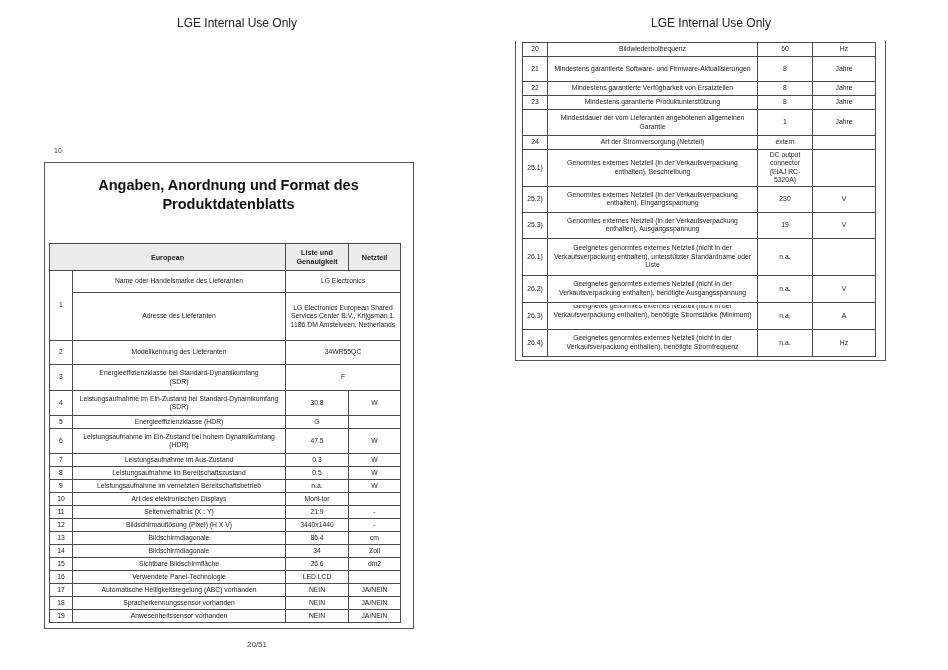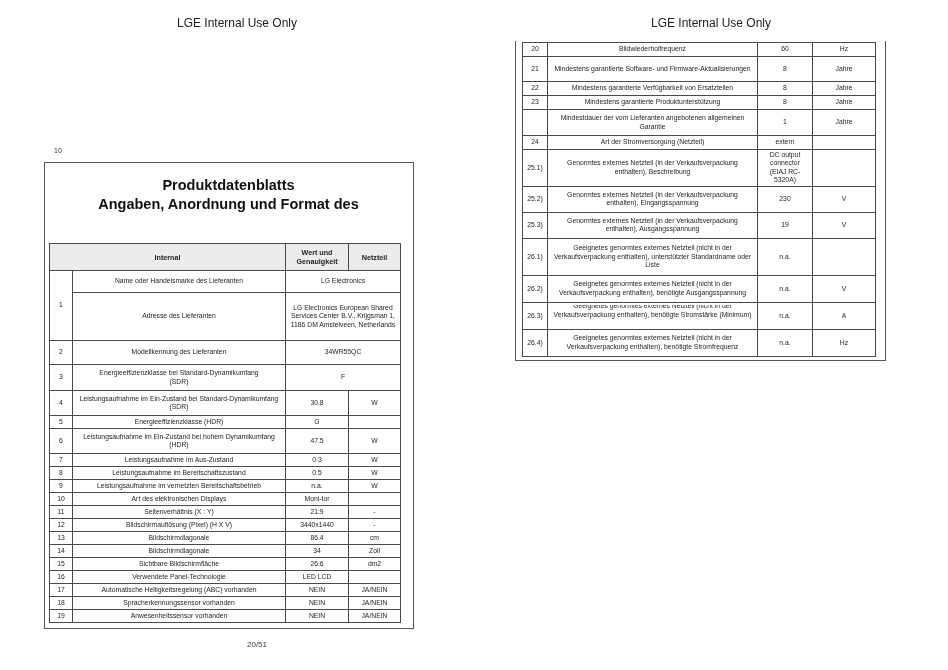--- a/index.html
+++ b/index.html
@@ -35,35 +35,35 @@
 </style>
 </head>
 <body>
 
 <div id="canvas">
 
   <div class="pg-header" style="left:0">LGE Internal Use Only</div>
   <div class="margin-num">10</div>
   <div class="frame-left"></div>
   <div class="doc-title">
+    <div>Angaben, Anordnung und Format des</div>
     <div>Produktdatenblatts</div>
-    <div>Angaben, Anordnung und Format des</div>
   </div>
 
   <table class="spec" id="tbl-left">
     <colgroup>
         <col style="width:23px">
         <col style="width:213px">
         <col style="width:63px">
         <col style="width:52px">
       </colgroup>
     <tbody>
         <tr class="head" style="height:27px">
-      <td colspan="2">Internal</td>
-      <td>Wert und Genauigkeit</td>
+      <td colspan="2">European</td>
+      <td>Liste und Genauigkeit</td>
       <td>Netzteil</td>
     </tr>
     <tr style="height:22px">
       <td class="num" rowspan="2">1</td>
       <td>Name oder Handelsmarke des Lieferanten</td>
       <td colspan="2">LG Electronics</td>
     </tr>
     <tr style="height:48px">
       <td>Adresse des Lieferanten</td>
       <td colspan="2" class="addr">LG Electronics European Shared Services Center B.V., Krijgsman 1, 1186 DM Amstelveen, Netherlands</td>

